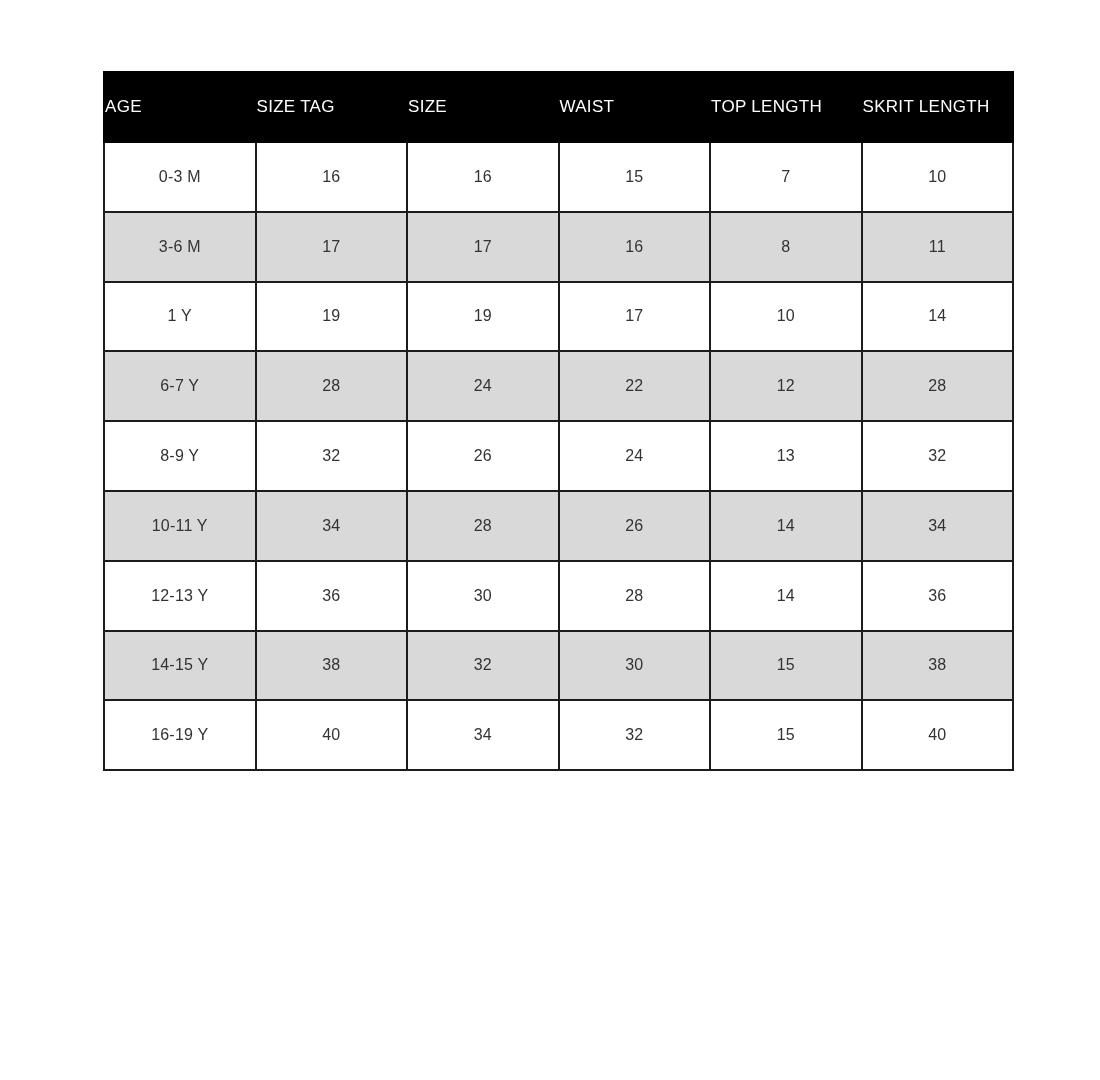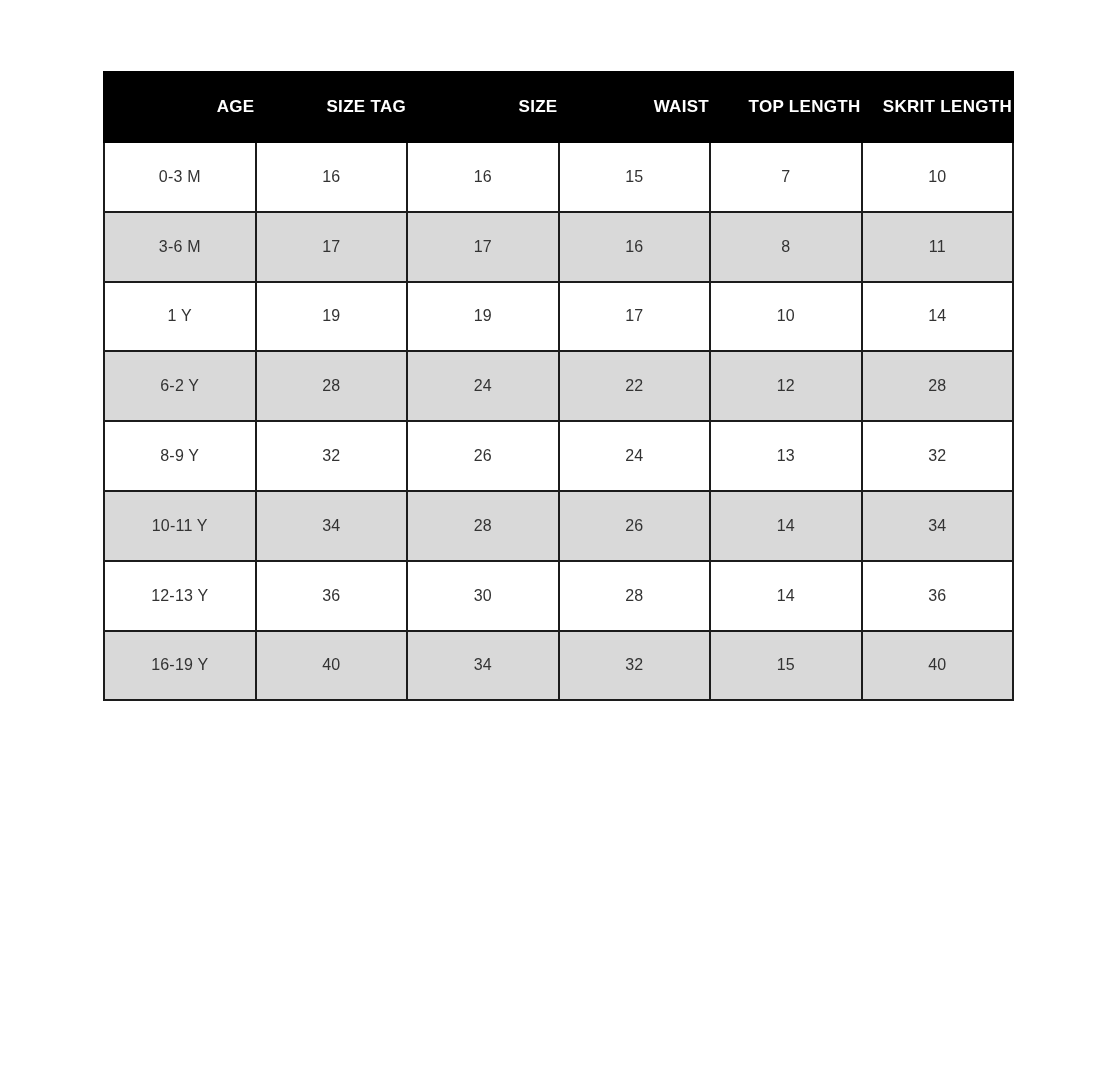--- a/index.html
+++ b/index.html
@@ -20,23 +20,23 @@
     top: 71px;
     width: 911px;
     border-collapse: collapse;
     table-layout: fixed;
   }
   table.size-chart th {
     background: var(--header-bg, #000000);
     color: var(--header-text, #ffffff);
     height: 68px;
     font-size: 17px;
-    font-weight: bold;
+    font-weight: normal;
     letter-spacing: 0.3px;
-    text-align: right;
+    text-align: left;
     vertical-align: middle;
     border: 2px solid var(--header-bg, #000000);
     padding: 0;
   }
   table.size-chart td {
     height: 67.8px;
     text-align: center;
     vertical-align: middle;
     font-size: 16px;
     color: var(--cell-text, #333333);
@@ -83,21 +83,21 @@
         </tr>
         <tr>
           <td>1 Y</td>
           <td>19</td>
           <td>19</td>
           <td>17</td>
           <td>10</td>
           <td>14</td>
         </tr>
         <tr>
-          <td>6-2 Y</td>
+          <td>6-7 Y</td>
           <td>28</td>
           <td>24</td>
           <td>22</td>
           <td>12</td>
           <td>28</td>
         </tr>
         <tr>
           <td>8-9 Y</td>
           <td>32</td>
           <td>26</td>
@@ -115,20 +115,28 @@
         </tr>
         <tr>
           <td>12-13 Y</td>
           <td>36</td>
           <td>30</td>
           <td>28</td>
           <td>14</td>
           <td>36</td>
         </tr>
         <tr>
+          <td>14-15 Y</td>
+          <td>38</td>
+          <td>32</td>
+          <td>30</td>
+          <td>15</td>
+          <td>38</td>
+        </tr>
+        <tr>
           <td>16-19 Y</td>
           <td>40</td>
           <td>34</td>
           <td>32</td>
           <td>15</td>
           <td>40</td>
         </tr>
       </tbody>
   </table>
 </div>

